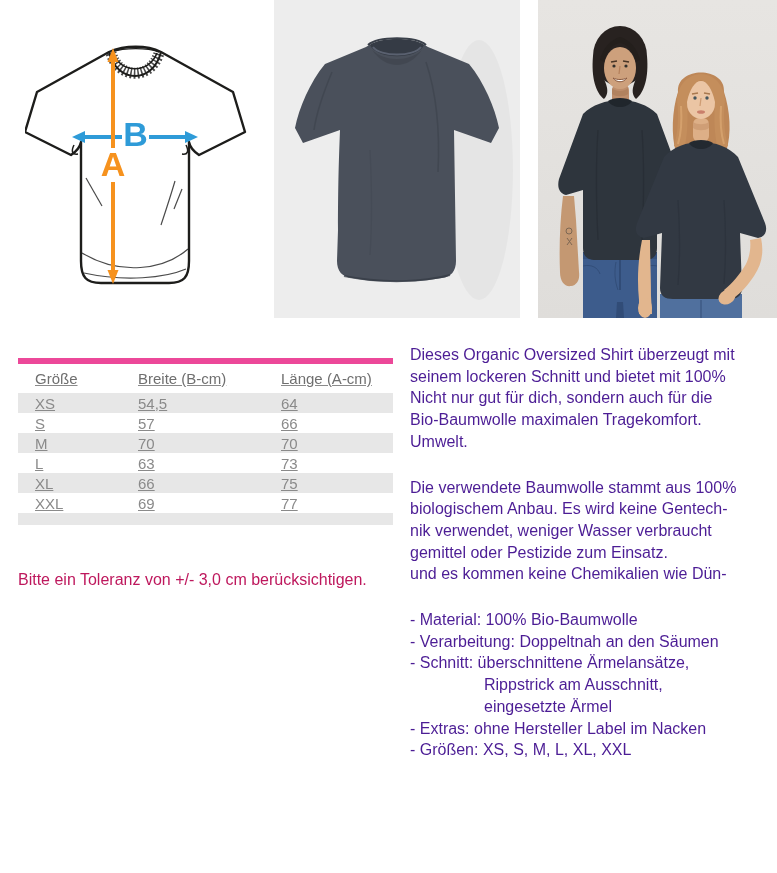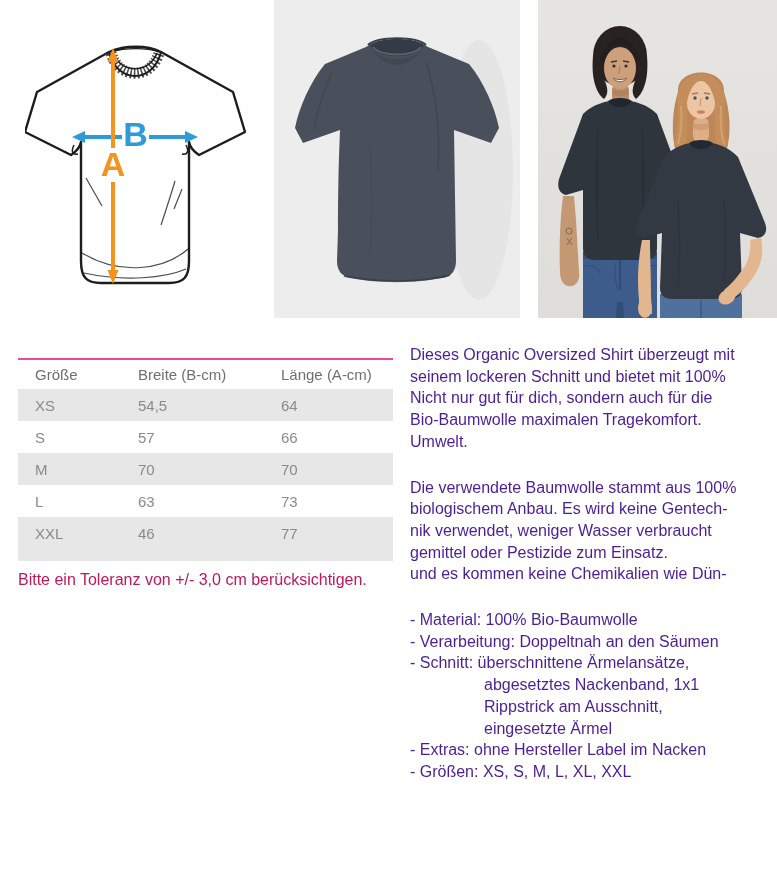--- a/index.html
+++ b/index.html
@@ -11,27 +11,28 @@
   .diagram{position:absolute;left:25px;top:42px;width:230px;height:250px;}
   .photo{position:absolute;top:0;height:318px;}
   .photo.product{left:274px;width:246px;}
   .photo.models{left:538px;width:239px;}
   .diagram svg,.photo svg{display:block;width:100%;height:100%;}
 
   
   .size-table{
     position:absolute;left:18px;top:358px;width:375px;
     border-collapse:collapse;font-size:15px;color:#8A8A8A;
-    border-top:2px solid #ec4899;
+    border-top:6px solid #ec4899;
+    text-decoration:underline;
   }
   .size-table th{
     font-weight:400;text-align:left;height:29px;padding:0 0 0 17px;
     color:#6F6F6F;
   }
-  .size-table td{height:32px;padding:0 0 0 17px;}
+  .size-table td{height:20px;padding:0 0 0 17px;}
   .size-table tbody tr:nth-child(odd){background:#E7E7E7;}
   .size-table tfoot td{height:12px;padding:0;background:#E7E7E7;}
 
   .note{
     position:absolute;left:18px;top:571px;font-size:16px;color:#be185d;
   }
 
   
   .description{
     position:absolute;left:410px;top:344px;width:362px;
@@ -209,22 +210,27 @@
         <td>M</td>
         <td>70</td>
         <td>70</td>
       </tr>
       <tr>
         <td>L</td>
         <td>63</td>
         <td>73</td>
       </tr>
       <tr>
+        <td>XL</td>
+        <td>66</td>
+        <td>75</td>
+      </tr>
+      <tr>
         <td>XXL</td>
-        <td>46</td>
+        <td>69</td>
         <td>77</td>
       </tr>
     </tbody>
     <tfoot>
       <tr>
           <td colspan="3"></td>
         </tr>
     </tfoot>
   </table>
 
@@ -242,21 +248,20 @@
       <span class="dline">Die verwendete Baumwolle stammt aus 100%</span>
       <span class="dline">biologischem Anbau. Es wird keine Gentech-</span>
       <span class="dline">nik verwendet, weniger Wasser verbraucht</span>
       <span class="dline">gemittel oder Pestizide zum Einsatz.</span>
       <span class="dline">und es kommen keine Chemikalien wie Dün-</span>
     </div>
     <div class="para">
       <span class="dline">- Material: 100% Bio-Baumwolle</span>
       <span class="dline">- Verarbeitung: Doppeltnah an den Säumen</span>
       <span class="dline">- Schnitt: überschnittene Ärmelansätze,</span>
-      <span class="dline indent">abgesetztes Nackenband, 1x1</span>
       <span class="dline indent">Rippstrick am Ausschnitt,</span>
       <span class="dline indent">eingesetzte Ärmel</span>
       <span class="dline">- Extras: ohne Hersteller Label im Nacken</span>
       <span class="dline">- Größen: XS, S, M, L, XL, XXL</span>
     </div>
   </div>
 
 </div>
 
 </body></html>

